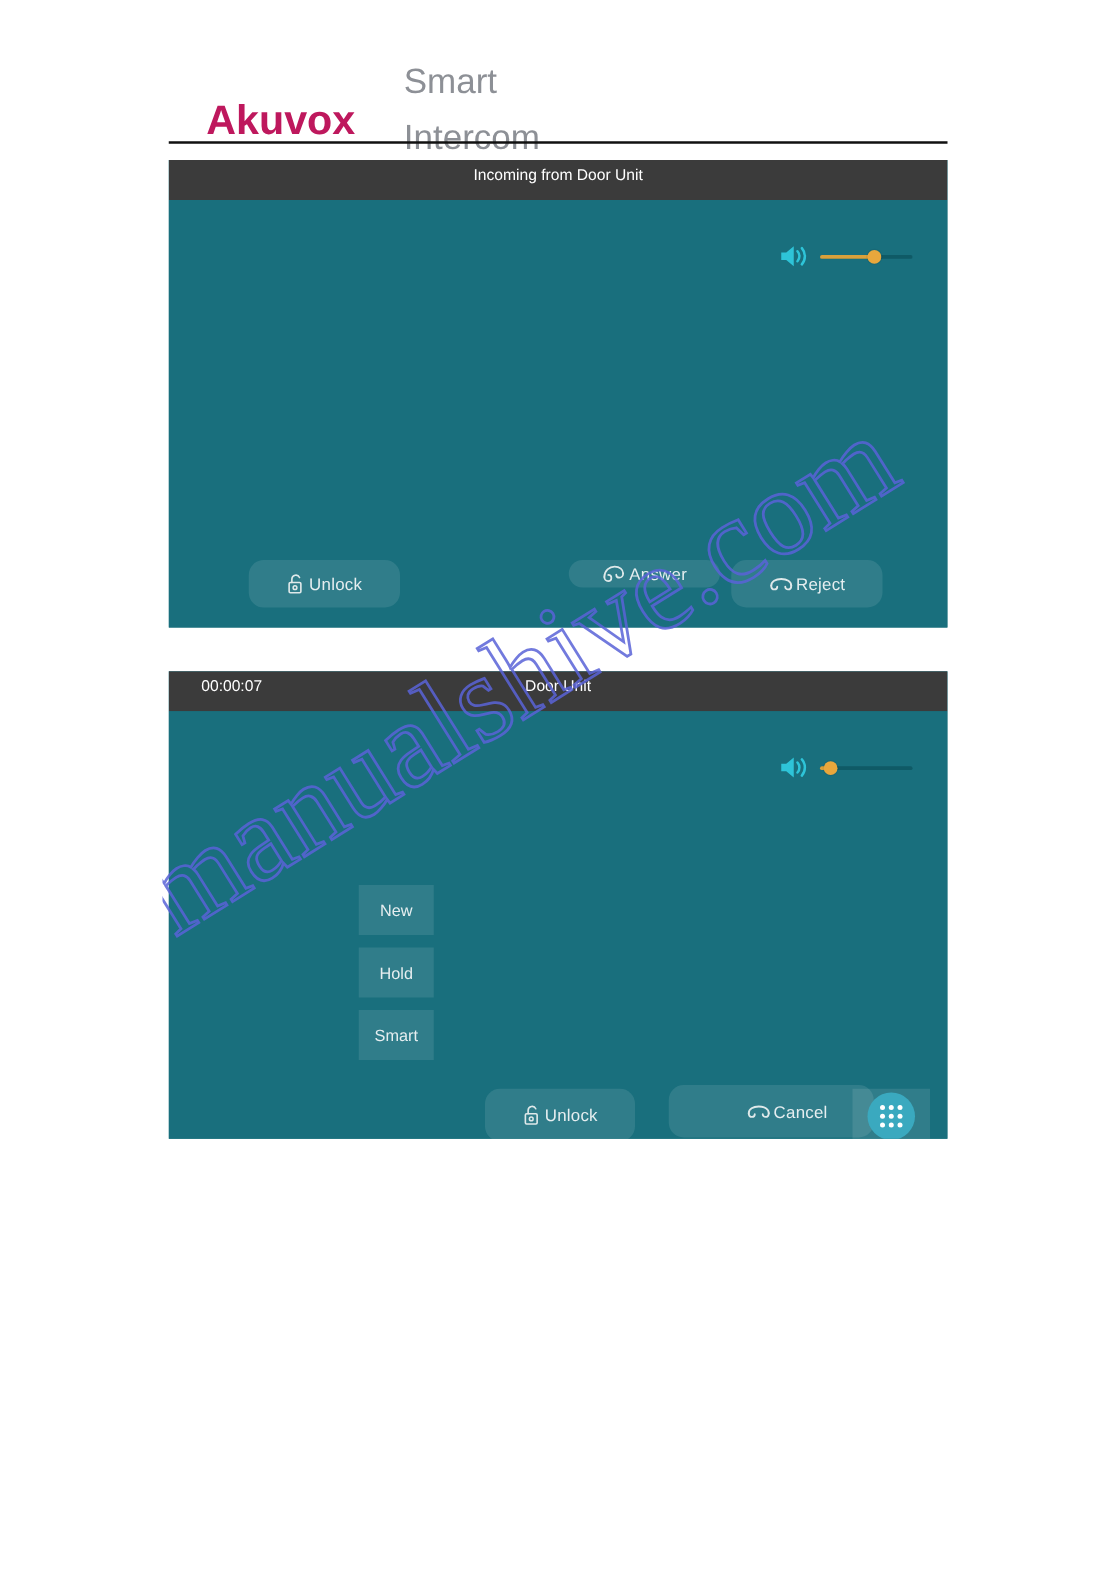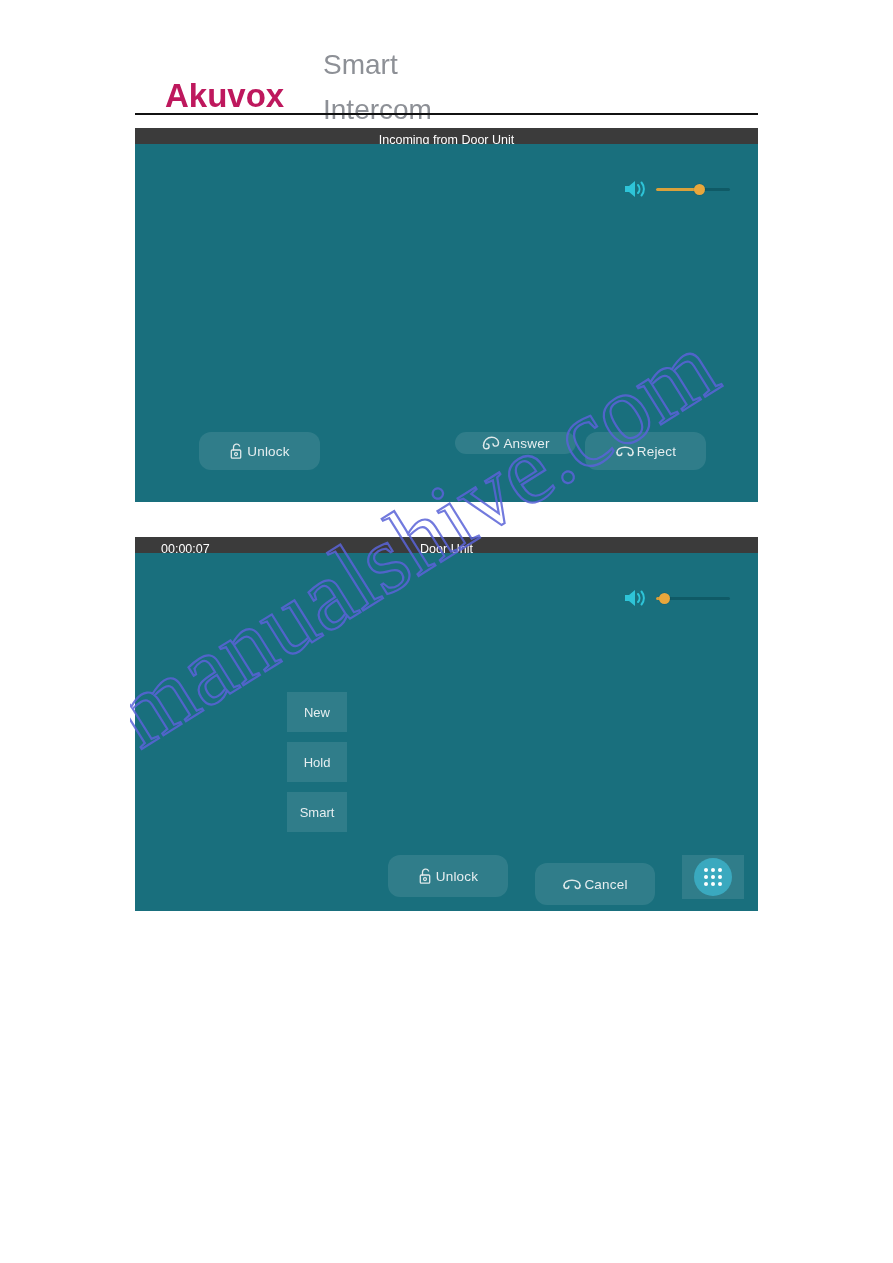--- a/index.html
+++ b/index.html
@@ -60,21 +60,21 @@
     left: 135px;
     width: 623px;
     background: #196f7d;
     overflow: hidden;
   }
   #device-incoming { top: 128px; height: 374px; }
   #device-talking  { top: 537px; height: 374px; }
 
   .titlebar {
     position: relative;
-    height: 16px;
+    height: 32px;
     background: #3b3b3b;
     color: #e9e9e9;
     font-size: 12.5px;
     padding-left: 24px;
   }
   .titlebar .title-center {
     position: absolute;
     left: 0; right: 0; top: 0;
     line-height: 24px;
     text-align: center;
@@ -315,21 +315,21 @@
       <span>
         <svg class="icon-svg" width="16" height="18" viewBox="0 0 16 18">
           <path d="M4.5 8 V5.2 a3.2 3.2 0 0 1 6.1 -1.2" stroke="#dfe9ea" stroke-width="1.3" fill="none" stroke-linecap="round"></path>
           <rect x="2.3" y="8" width="9.4" height="8.2" rx="1" stroke="#dfe9ea" stroke-width="1.3" fill="none"></rect>
           <circle cx="7" cy="12.1" r="1.5" stroke="#dfe9ea" stroke-width="1.2" fill="none"></circle>
         </svg>
       </span>
       <span class="btn-label">Unlock</span>
     </div>
 
-    <div class="action-btn" style="left:400px; top:310px; width:120px; height:42px;">
+    <div class="action-btn" style="left:400px; top:299px; width:139px; height:42px;padding-left:25px;">
       <span>
         <svg class="icon-svg" width="20" height="14" viewBox="0 0 20 14">
           <path d="M2 8.5 c0-3.2 3.4-5.3 8-5.3 4.6 0 8 2.1 8 5.3" stroke="#dfe9ea" stroke-width="1.5" fill="none" stroke-linecap="round"></path>
           <path d="M2 8.5 c0 2 1.3 3 2.6 3 1.2 0 2.2-.9 2.2-2.2" stroke="#dfe9ea" stroke-width="1.5" fill="none" stroke-linecap="round"></path>
           <path d="M18 8.5 c0 2-1.3 3-2.6 3-1.2 0-2.2-.9-2.2-2.2" stroke="#dfe9ea" stroke-width="1.5" fill="none" stroke-linecap="round"></path>
         </svg>
       </span>
       <span class="btn-label">Cancel</span>
     </div>
 

